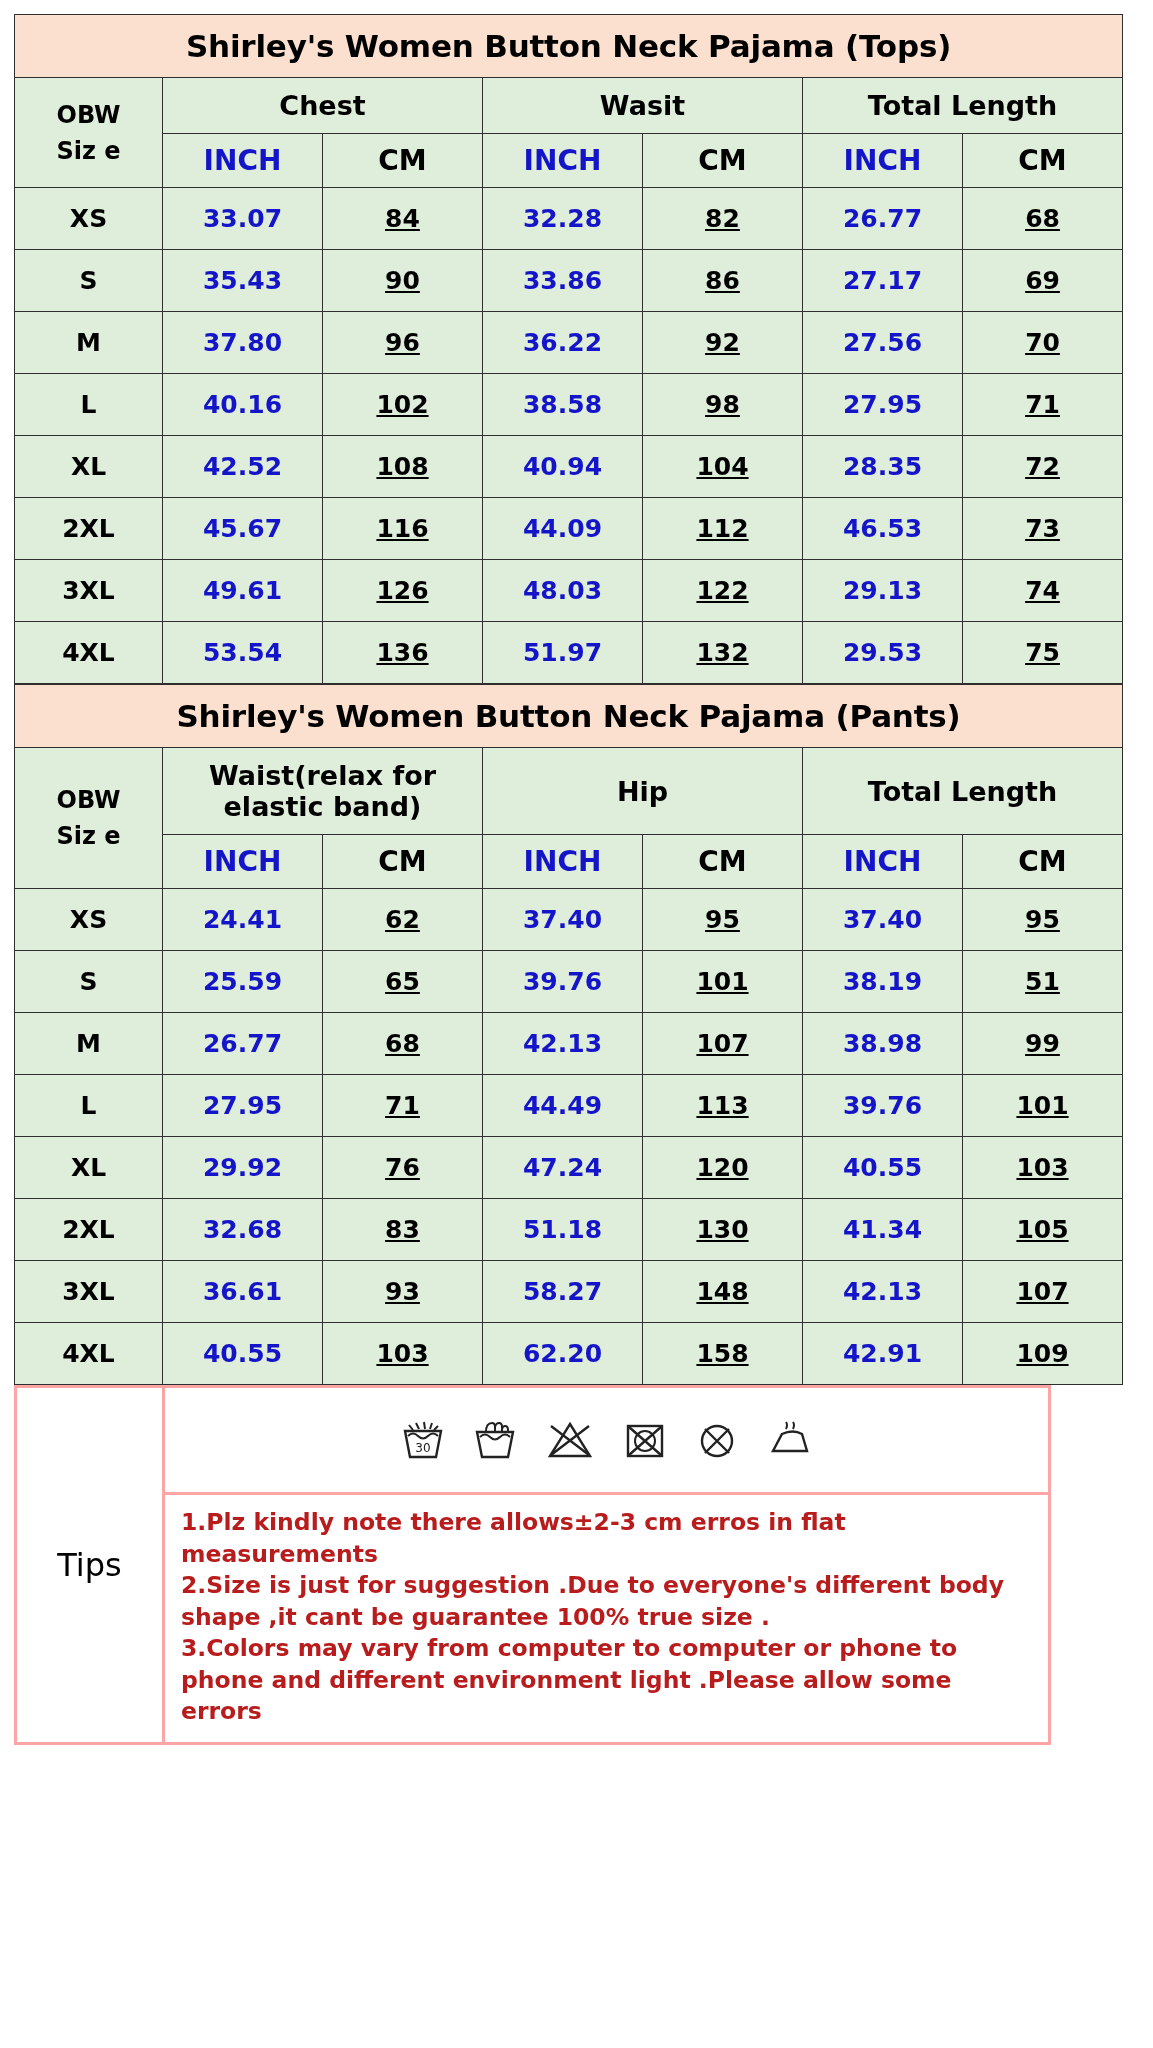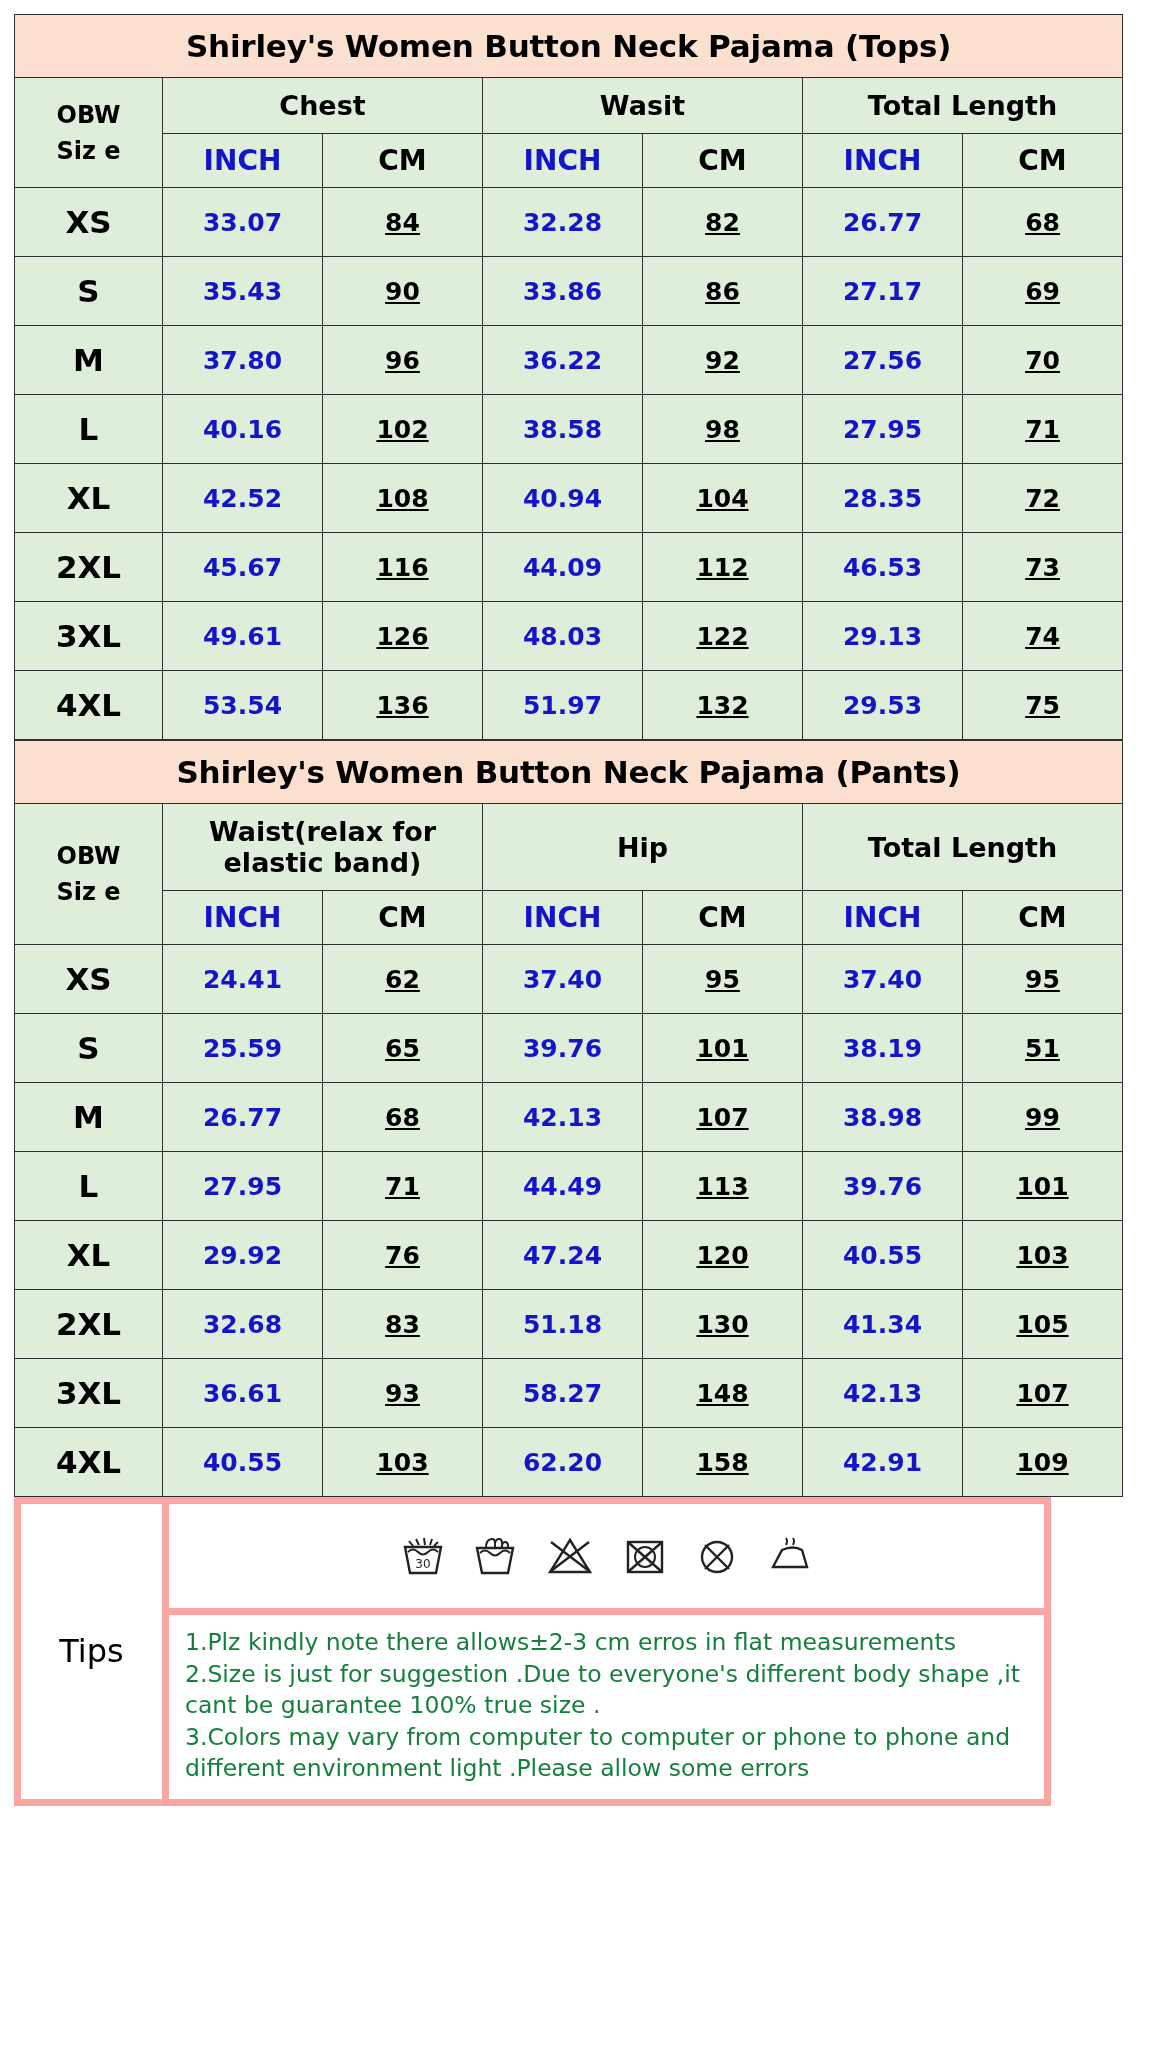--- a/index.html
+++ b/index.html
@@ -52,21 +52,21 @@
     color: #000;
   }
   .unit.inch { color: #1414c8; }
   .obw {
     font-size: 24px;
     font-weight: normal;
     line-height: 1.5;
     padding: 6px 4px;
   }
   .szname {
-    font-size: 31px;
+    font-size: 25px;
     font-weight: normal;
     padding: 16px 4px;
   }
   .val {
     font-size: 25px;
     font-weight: bold;
     padding: 9px 4px;
   }
   .val.inch { color: #1414c8; }
   .val.cm { color: #000000; text-decoration: underline; }
@@ -79,21 +79,21 @@
   col.c5 { width: 160px; }
   col.c6 { width: 160px; }
 
   
   table.tips {
     border-collapse: collapse;
     width: 100%;
     table-layout: fixed;
   }
   table.tips td {
-    border: 7px solid #fca5a5;
+    border: 3px solid #fca5a5;
     background: #ffffff;
     vertical-align: middle;
   }
   .tips-label {
     width: 148px;
     text-align: center;
     font-size: 32px;
     font-weight: normal;
   }
   .care-row {
@@ -102,23 +102,23 @@
     padding: 6px 0;
   }
   .care-icons {
     display: flex;
     justify-content: center;
     align-items: center;
     gap: 26px;
   }
   .care-icons svg { display: block; }
   .tips-text {
-    color: #15803d;
+    color: #b91c1c;
     font-size: 23.5px;
-    font-weight: normal;
+    font-weight: bold;
     line-height: 1.34;
     padding: 12px 16px 14px 16px;
     text-align: left;
   }
   .tips-text p { margin: 0; }
 </style>
 </head>
 <body>
 
 <div class="page">

